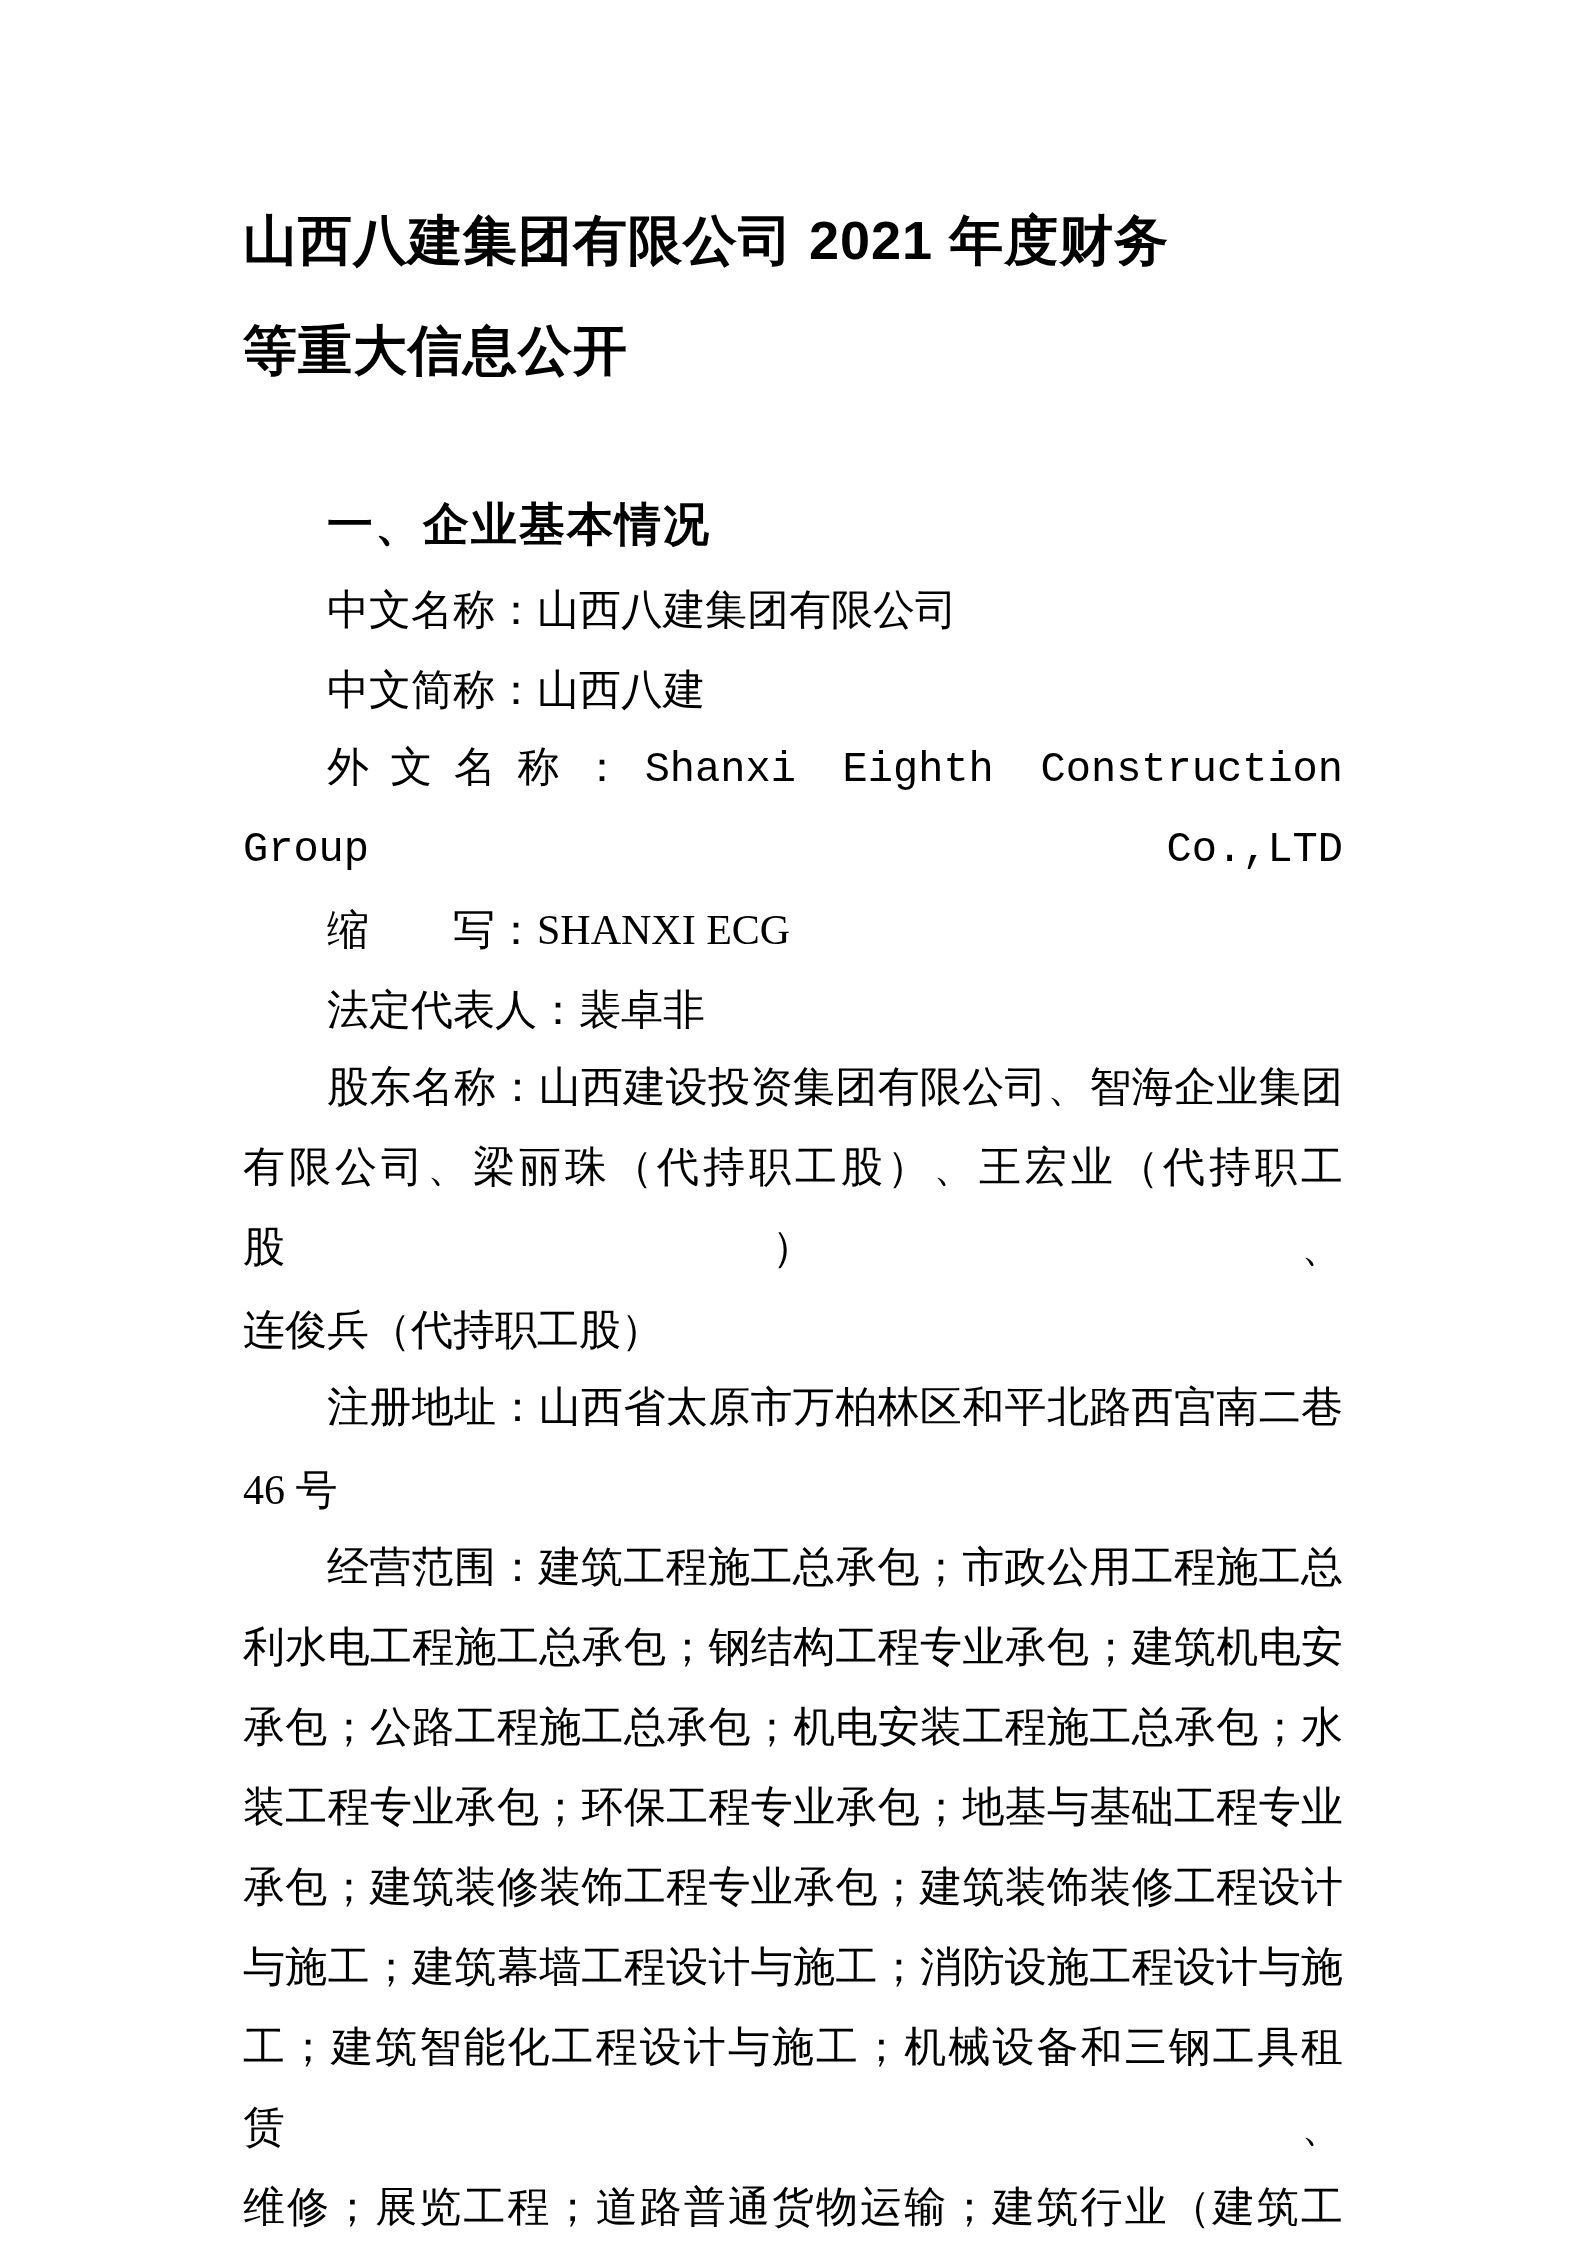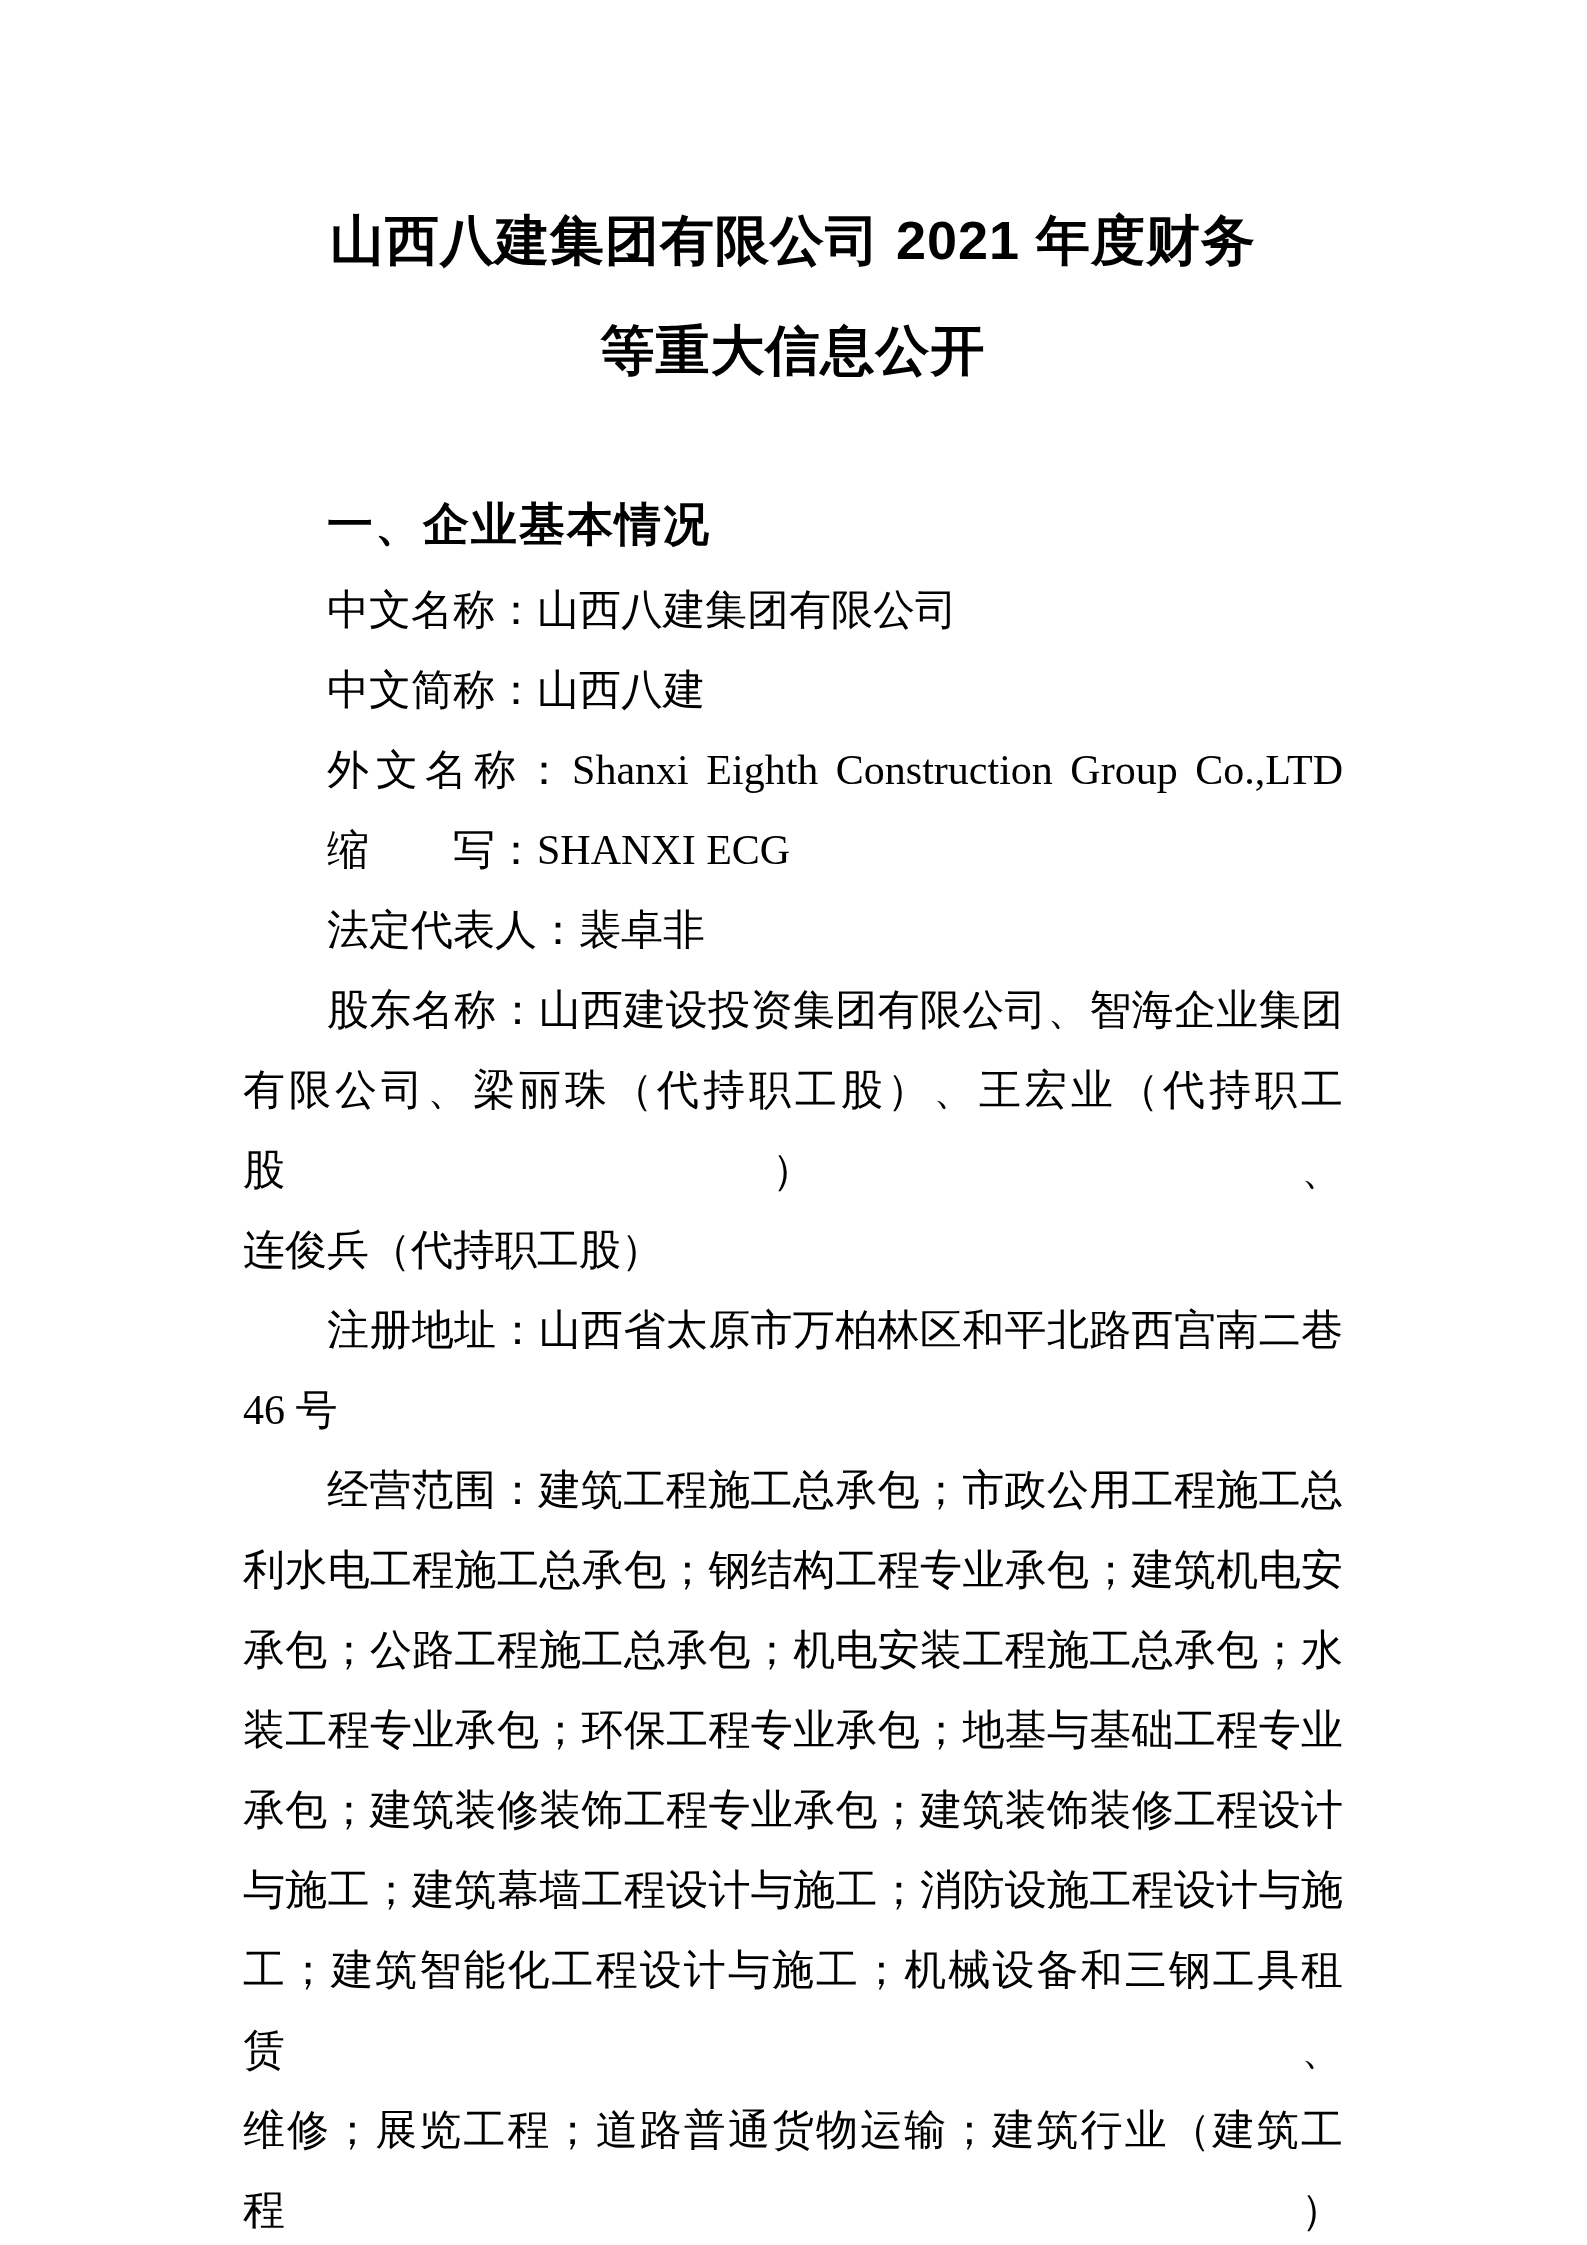--- a/index.html
+++ b/index.html
@@ -12,21 +12,20 @@
     width: 1587px;
     height: 2245px;
     background: #ffffff;
     color: #000000;
     overflow: hidden;
   }
   .title-block {
     margin-left: 243px;
     width: 1100px;
     padding-top: 185px;
-    text-align: center;
     font-family: "Liberation Sans", sans-serif;
     font-weight: 700;
     font-size: 54px;
     line-height: 110px;
     letter-spacing: 1px;
   }
   .section-heading {
     margin-left: 243px;
     width: 1100px;
     margin-top: 92px;
@@ -50,20 +49,21 @@
   .line {
     white-space: nowrap;
   }
   .line.indent {
     text-indent: 84px;
   }
   .line.fill {
     white-space: normal;
     text-align: justify;
     text-align-last: justify;
+    font-family: Liberation Mono, monospace;
   }
 </style>
 </head>
 <body>
 
 <div class="page">
 
   <div class="title-block">
     <div class="title-line">山西八建集团有限公司 2021 年度财务</div>
     <div class="title-line">等重大信息公开</div>

